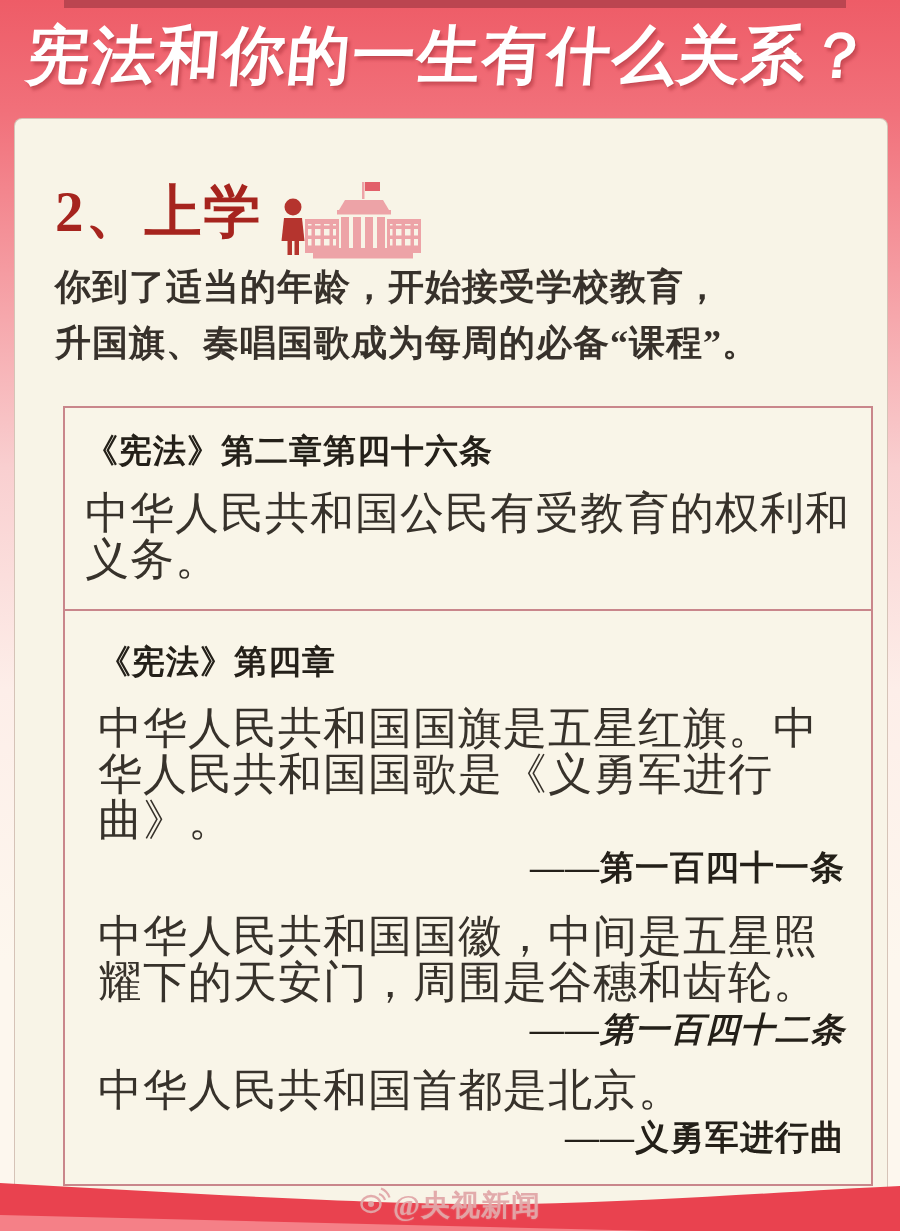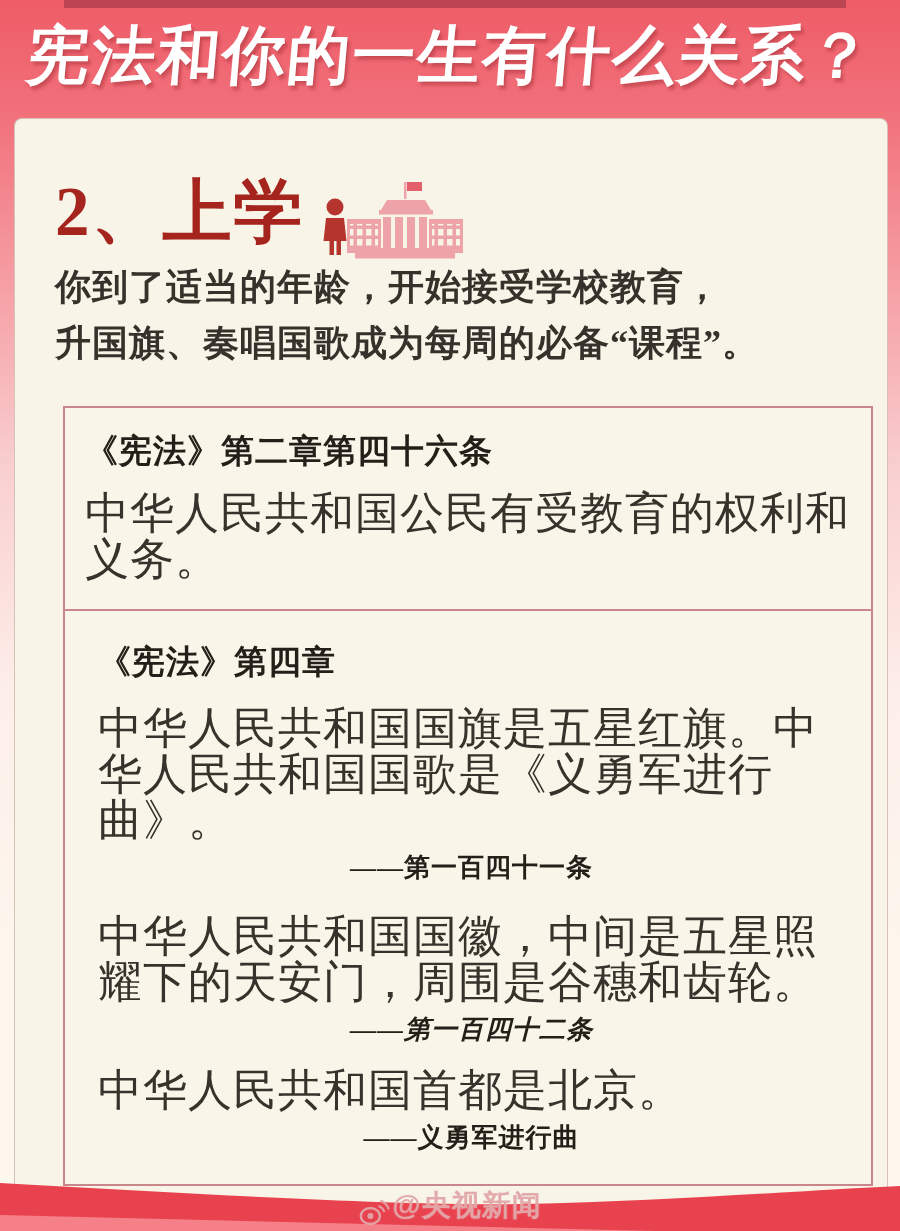--- a/index.html
+++ b/index.html
@@ -22,21 +22,21 @@
   }
   .card{
     position:absolute;left:14px;top:118px;width:874px;height:1097px;
     background:#f8f4e7;border:1px solid rgba(170,135,125,.45);
     border-radius:8px 8px 0 0;box-sizing:border-box;
   }
   .section-head{
     position:absolute;left:40px;top:58px;display:flex;align-items:flex-start;
   }
   .section-title{
-    font-size:69px;font-weight:bold;color:#a6241e;line-height:70px;
+    font-size:57px;font-weight:bold;color:#a6241e;line-height:70px;
     letter-spacing:2px;white-space:nowrap;
   }
   .school-art{margin-left:16px;margin-top:2px;}
   .intro{
     position:absolute;left:40px;top:140px;width:806px;margin:0;
     font-size:36px;line-height:56px;color:#37312b;font-weight:700;
     letter-spacing:1px;
   }
   .law-box{
     position:absolute;left:36px;width:810px;box-sizing:border-box;
@@ -48,32 +48,32 @@
     margin:0;font-size:33px;line-height:36px;color:#242019;
     font-weight:bold;letter-spacing:1px;
   }
   .box-1 h2{margin-bottom:22px;}
   .box-2 h2{margin-bottom:26px;}
   .law-text{
     margin:0;font-size:44px;line-height:46px;color:#37322b;
     letter-spacing:1px;
   }
   .law-attr{
-    margin:2px 6px 0 0;font-size:26px;line-height:44px;color:#242019;
-    font-weight:bold;text-align:center;letter-spacing:1px;
+    margin:2px 6px 0 0;font-size:34px;line-height:44px;color:#242019;
+    font-weight:bold;text-align:right;letter-spacing:1px;
   }
   .attr-1{margin-bottom:24px;}
   .attr-2{margin-bottom:16px;font-style:italic;}
   .footer-band{position:absolute;left:0;bottom:0;width:900px;height:52px;}
   .footer-band svg{display:block;}
   .watermark{
     position:absolute;left:50%;bottom:5px;transform:translateX(-50%);
-    display:flex;align-items:flex-end;gap:2px;
+    display:flex;align-items:flex-start;gap:2px;
     color:rgba(224,166,168,.95);
-    font-family:Liberation Sans, sans-serif;
+    font-family:Liberation Serif, serif;
     font-size:29px;font-weight:bold;letter-spacing:1px;white-space:nowrap;
     text-shadow:0 0 2px rgba(255,240,240,.35);
   }
 </style>
 </head>
 <body>
 
 <div>
 
   <div class="top-bar"></div>

